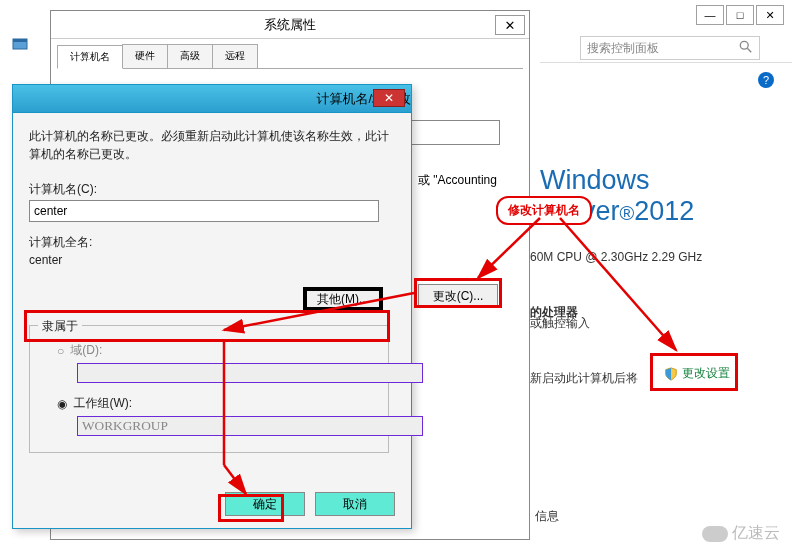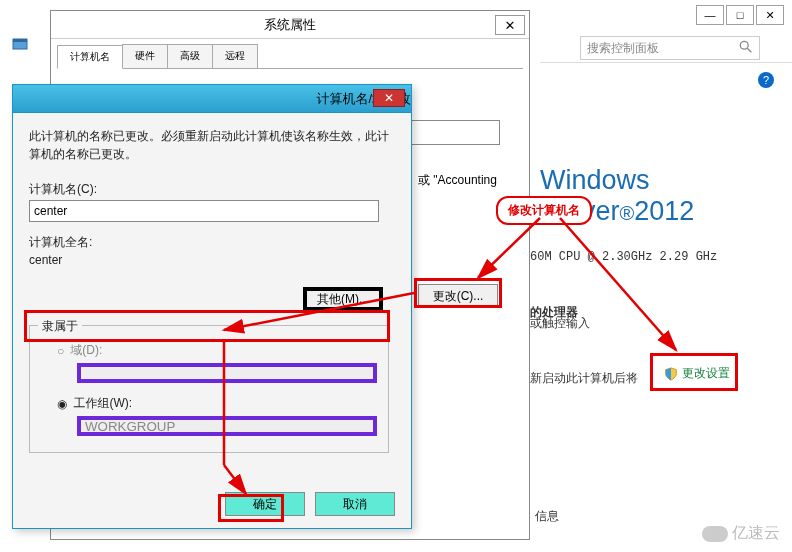--- a/index.html
+++ b/index.html
@@ -78,21 +78,21 @@
       font-weight: 300;
     }
     .ws-sub { font-size: 20px; }
 
     .bg-info {
       position: absolute;
       left: 530px;
       font-size: 12px;
       color: #333;
     }
-    .bg-cpu { top: 250px; font-family: Liberation Mono, monospace; }
+    .bg-cpu { top: 250px; }
     .bg-proc { top: 304px; font-weight: bold; }
     .bg-touch { top: 315px; }
     .bg-restart { top: 370px; }
     .bg-msg { top: 508px; left: 535px; }
 
     .change-settings {
       position: absolute;
       top: 365px;
       left: 664px;
       color: #15803d;
@@ -246,24 +246,24 @@
     .membership .legend {
       position: absolute;
       top: -8px; left: 8px;
       background: #f4f4f4;
       padding: 0 4px;
       font-size: 12px;
     }
     .radio-line { margin-top: 6px; display:flex; align-items:center; gap:6px; color:#888; }
     .radio-line.active { color:#222; }
     .disabled-input {
-      width: 300px; height: 20px;
-      border:4px solid #6d28d9; background:#eee;
+      width: 346px; height: 20px;
+      border:1px solid #6d28d9; background:#eee;
       margin-left: 20px; margin-top:4px;
-      padding:2px 4px; color:#888;
+      padding:2px 4px; color:#888;font-family:Liberation Serif, serif;
     }
     .btn-row {
       position: absolute;
       bottom: 12px; right: 16px;
       display: flex; gap: 10px;
     }
     .btn-row button {
       width: 80px; height: 24px;
       border: 1px solid #888;
       background: #5eead4;

